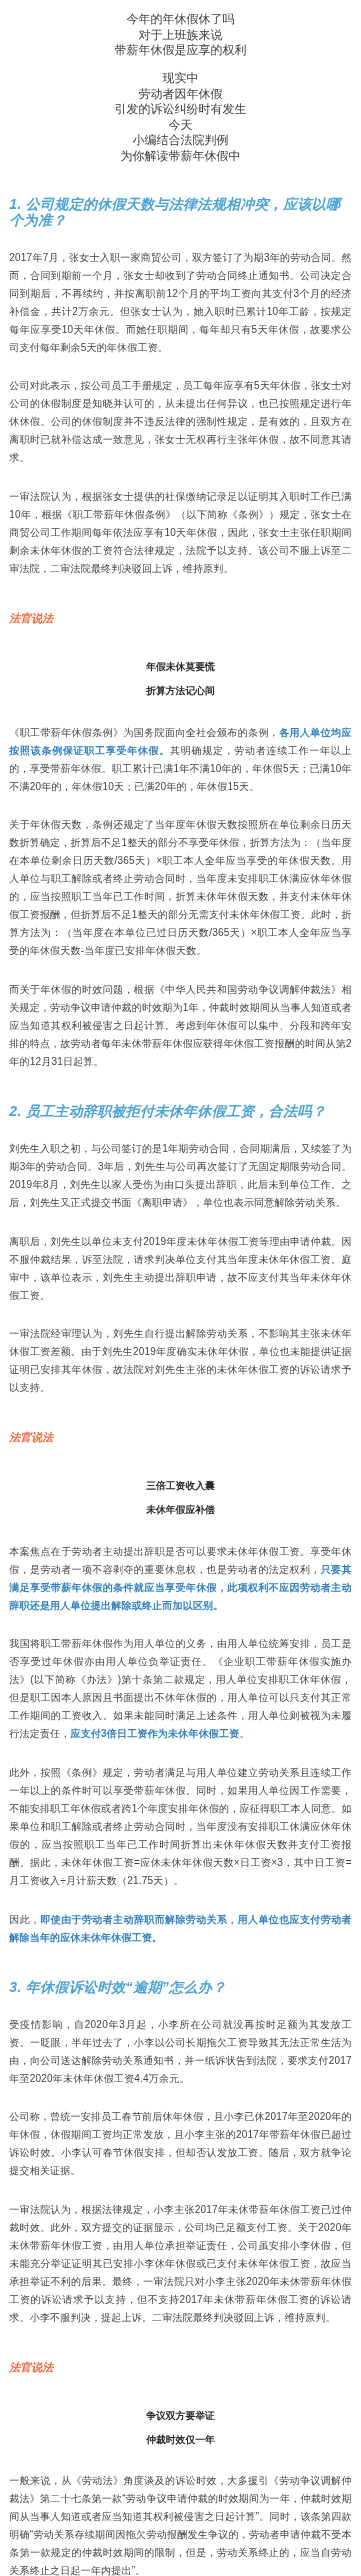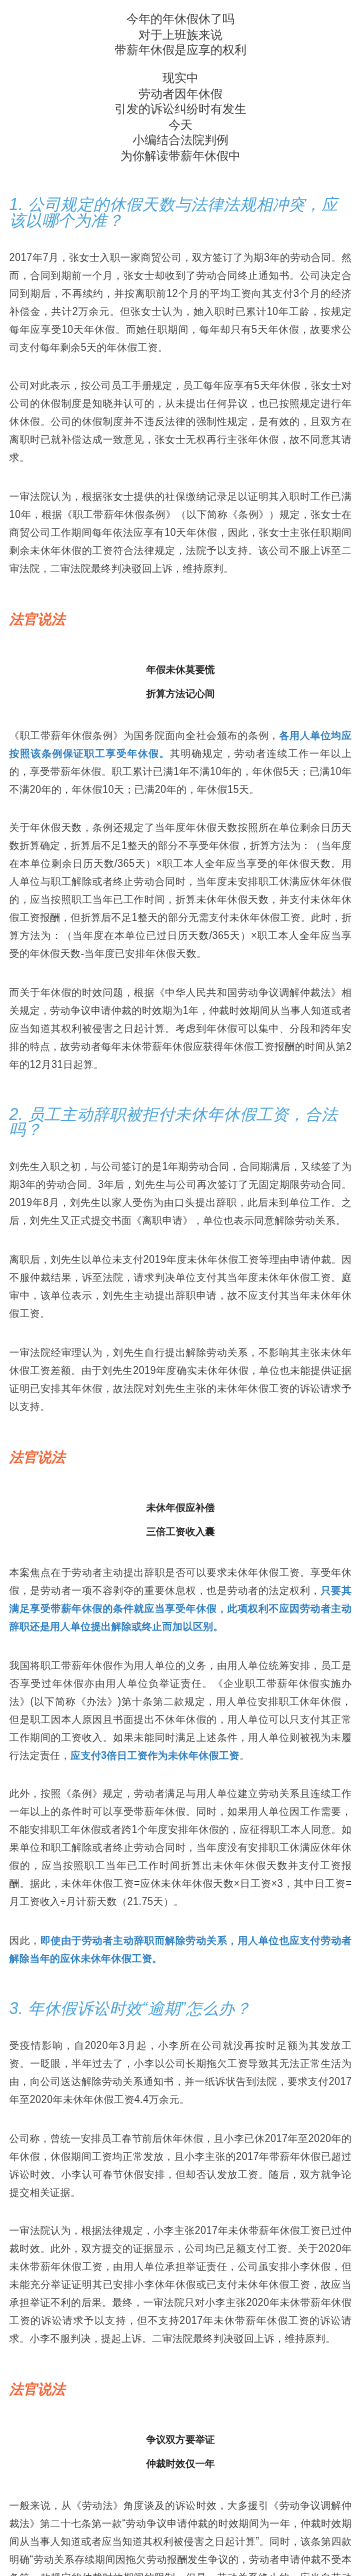--- a/index.html
+++ b/index.html
@@ -14,32 +14,32 @@
     text-align:center;
     font-size:12px;
     line-height:15.5px;
     color:#3a3a3a;
     margin:12.4px 9.3px 0;
   }
   .intro .intro-line{margin:0;}
   .intro.gap-after{}
   .sec-heading{
     color:#4aa3dc;
-    font-weight:400;
+    font-weight:700;
     font-style:italic;
-    font-size:16px;
+    font-size:14px;
     line-height:15.5px;
     margin:33px 9.3px 5.2px;
     letter-spacing:0.3px;
   }
   .judge-label{
     color:#f5673a;
     font-weight:700;
     font-style:italic;
-    font-size:14px;
+    font-size:11px;
     margin:33px 9.3px 8.2px;
   }
   .center-bold{
     text-align:center;
     color:#262626;
     font-weight:700;
     font-size:9.8px;
     line-height:24px;
     margin:29px 9.3px 9.3px;
   }
@@ -82,22 +82,22 @@
       </div>
       <p class="para"><span>《职工带薪年休假条例》为国务院面向全社会颁布的条例，</span><span class="blue">各用人单位均应按照该条例保证职工享受年休假。</span><span>其明确规定，劳动者连续工作一年以上的，享受带薪年休假。职工累计已满1年不满10年的，年休假5天；已满10年不满20年的，年休假10天；已满20年的，年休假15天。</span></p>
       <p class="para"><span>关于年休假天数，条例还规定了当年度年休假天数按照所在单位剩余日历天数折算确定，折算后不足1整天的部分不享受年休假，折算方法为：（当年度在本单位剩余日历天数/365天）×职工本人全年应当享受的年休假天数。用人单位与职工解除或者终止劳动合同时，当年度未安排职工休满应休年休假的，应当按照职工当年已工作时间，折算未休年休假天数，并支付未休年休假工资报酬，但折算后不足1整天的部分无需支付未休年休假工资。此时，折算方法为：（当年度在本单位已过日历天数/365天）×职工本人全年应当享受的年休假天数-当年度已安排年休假天数。</span></p>
       <p class="para"><span>而关于年休假的时效问题，根据《中华人民共和国劳动争议调解仲裁法》相关规定，劳动争议申请仲裁的时效期为1年，仲裁时效期间从当事人知道或者应当知道其权利被侵害之日起计算。考虑到年休假可以集中、分段和跨年安排的特点，故劳动者每年未休带薪年休假应获得年休假工资报酬的时间从第2年的12月31日起算。</span></p>
       <div class="sec-heading">2. 员工主动辞职被拒付未休年休假工资，合法吗？</div>
       <p class="para"><span>刘先生入职之初，与公司签订的是1年期劳动合同，合同期满后，又续签了为期3年的劳动合同。3年后，刘先生与公司再次签订了无固定期限劳动合同。2019年8月，刘先生以家人受伤为由口头提出辞职，此后未到单位工作。之后，刘先生又正式提交书面《离职申请》，单位也表示同意解除劳动关系。</span></p>
       <p class="para"><span>离职后，刘先生以单位未支付2019年度未休年休假工资等理由申请仲裁。因不服仲裁结果，诉至法院，请求判决单位支付其当年度未休年休假工资。庭审中，该单位表示，刘先生主动提出辞职申请，故不应支付其当年未休年休假工资。</span></p>
       <p class="para"><span>一审法院经审理认为，刘先生自行提出解除劳动关系，不影响其主张未休年休假工资差额。由于刘先生2019年度确实未休年休假，单位也未能提供证据证明已安排其年休假，故法院对刘先生主张的未休年休假工资的诉讼请求予以支持。</span></p>
       <div class="judge-label">法官说法</div>
       <div class="center-bold">
+        <div>三倍工资收入囊</div>
         <div>未休年假应补偿</div>
-        <div>三倍工资收入囊</div>
       </div>
       <p class="para"><span>本案焦点在于劳动者主动提出辞职是否可以要求未休年休假工资。享受年休假，是劳动者一项不容剥夺的重要休息权，也是劳动者的法定权利，</span><span class="blue">只要其满足享受带薪年休假的条件就应当享受年休假，此项权利不应因劳动者主动辞职还是用人单位提出解除或终止而加以区别。</span></p>
       <p class="para"><span>我国将职工带薪年休假作为用人单位的义务，由用人单位统筹安排，员工是否享受过年休假亦由用人单位负举证责任。《企业职工带薪年休假实施办法》(以下简称《办法》)第十条第二款规定，用人单位安排职工休年休假，但是职工因本人原因且书面提出不休年休假的，用人单位可以只支付其正常工作期间的工资收入。如果未能同时满足上述条件，用人单位则被视为未履行法定责任，</span><span class="blue">应支付3倍日工资作为未休年休假工资</span><span>。</span></p>
       <p class="para"><span>此外，按照《条例》规定，劳动者满足与用人单位建立劳动关系且连续工作一年以上的条件时可以享受带薪年休假。同时，如果用人单位因工作需要，不能安排职工年休假或者跨1个年度安排年休假的，应征得职工本人同意。如果单位和职工解除或者终止劳动合同时，当年度没有安排职工休满应休年休假的，应当按照职工当年已工作时间折算出未休年休假天数并支付工资报酬。据此，未休年休假工资=应休未休年休假天数×日工资×3，其中日工资=月工资收入÷月计薪天数（21.75天）。</span></p>
       <p class="para"><span>因此，</span><span class="blue">即使由于劳动者主动辞职而解除劳动关系，用人单位也应支付劳动者解除当年的应休未休年休假工资。</span></p>
       <div class="sec-heading">3. 年休假诉讼时效“逾期”怎么办？</div>
       <p class="para"><span>受疫情影响，自2020年3月起，小李所在公司就没再按时足额为其发放工资。一眨眼，半年过去了，小李以公司长期拖欠工资导致其无法正常生活为由，向公司送达解除劳动关系通知书，并一纸诉状告到法院，要求支付2017年至2020年未休年休假工资4.4万余元。</span></p>
       <p class="para"><span>公司称，曾统一安排员工春节前后休年休假，且小李已休2017年至2020年的年休假，休假期间工资均正常发放，且小李主张的2017年带薪年休假已超过诉讼时效。小李认可春节休假安排，但却否认发放工资。随后，双方就争论提交相关证据。</span></p>
       <p class="para"><span>一审法院认为，根据法律规定，小李主张2017年未休带薪年休假工资已过仲裁时效。此外，双方提交的证据显示，公司均已足额支付工资。关于2020年未休带薪年休假工资，由用人单位承担举证责任，公司虽安排小李休假，但未能充分举证证明其已安排小李休年休假或已支付未休年休假工资，故应当承担举证不利的后果。最终，一审法院只对小李主张2020年未休带薪年休假工资的诉讼请求予以支持，但不支持2017年未休带薪年休假工资的诉讼请求。小李不服判决，提起上诉。二审法院最终判决驳回上诉，维持原判。</span></p>
       <div class="judge-label">法官说法</div>

